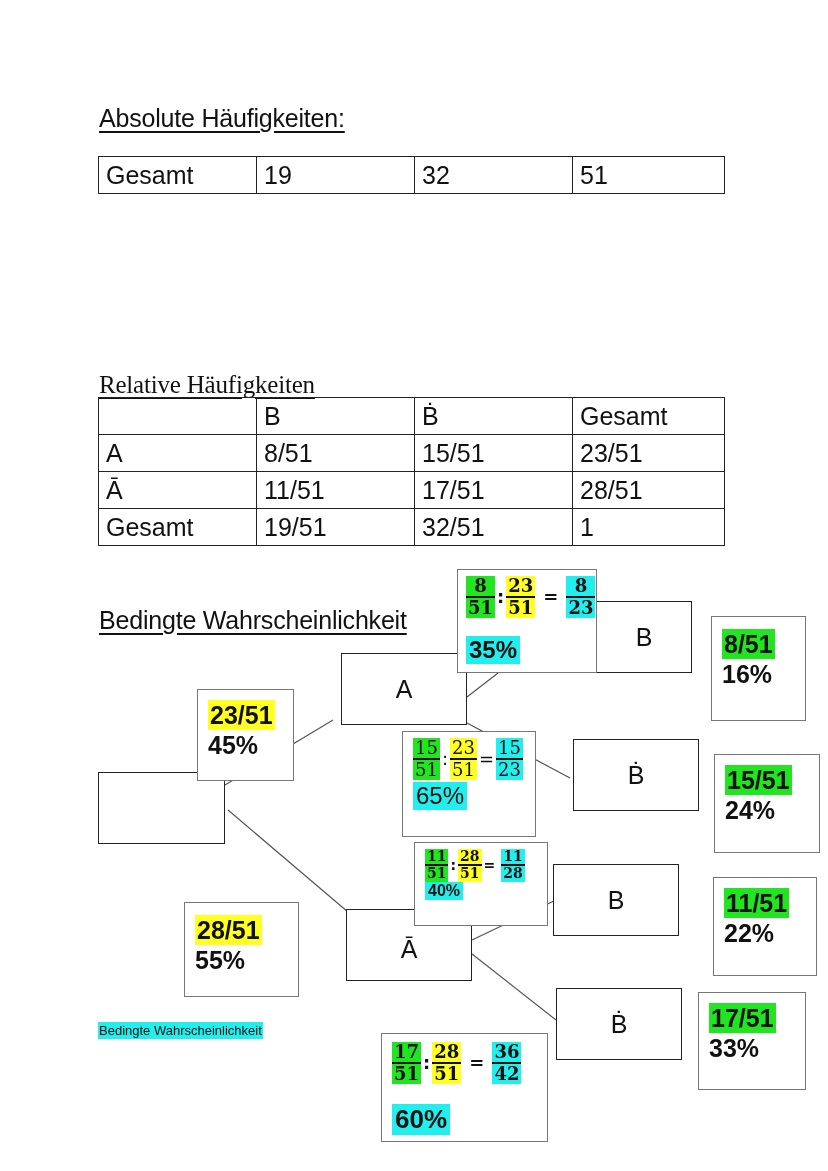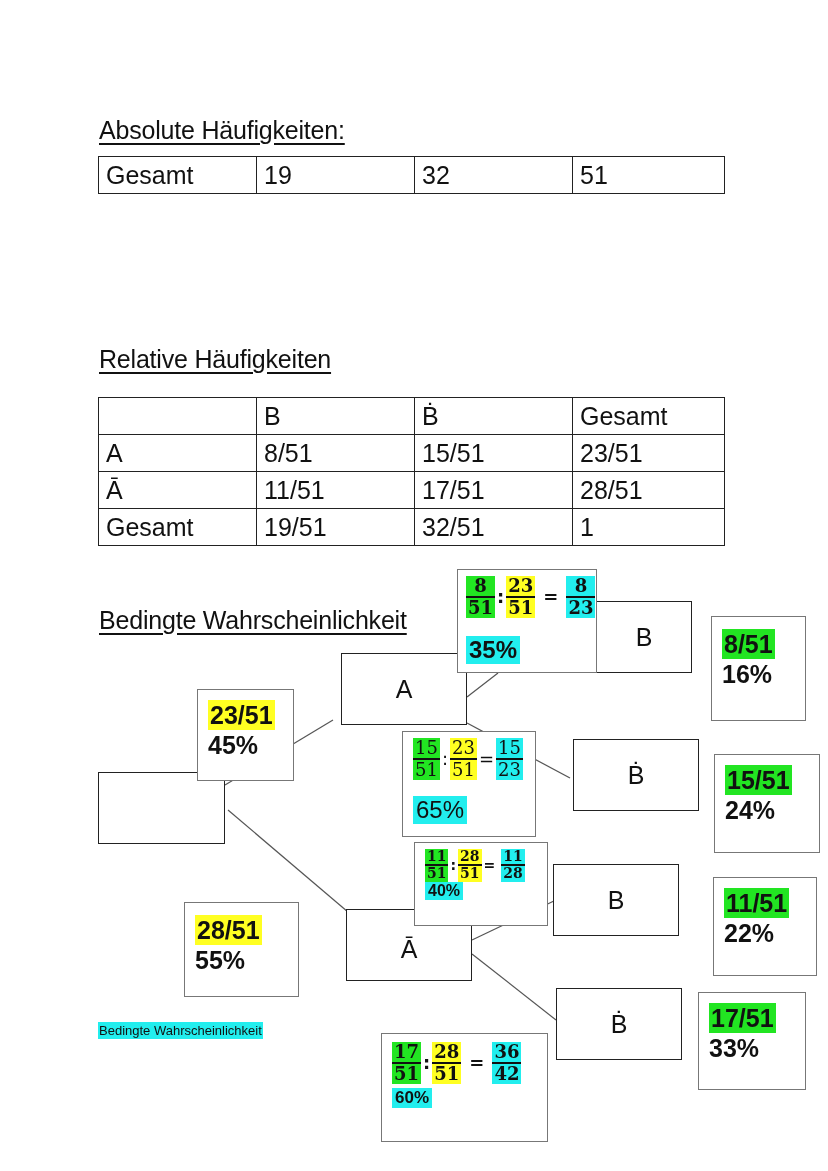--- a/index.html
+++ b/index.html
@@ -29,33 +29,33 @@
   .op { padding:0 2px; font-family:"DejaVu Sans", sans-serif; }
   .pct { display:inline-block; font-family:"Liberation Sans", sans-serif; padding:0 3px; }
   .g { background:#22e522; }
   .y { background:#ffff22; }
   .c { background:#22eeee; }
   svg.lines { position:absolute; left:0; top:0; }
 </style>
 </head>
 <body>
 
-<div class="heading" style="top:116px;">Absolute Häufigkeiten:</div>
+<div class="heading" style="top:104px;">Absolute Häufigkeiten:</div>
 <table class="grid" style="top:156px;">
   <tbody>
   <tr>
     <td class="c0">Gesamt</td>
     <td class="c1">19</td>
     <td class="c2">32</td>
     <td class="c3">51</td>
   </tr>
 </tbody>
   </table>
 
-<div class="heading" style="top:345px;">Relative Häufigkeiten</div>
+<div class="heading" style="top:371px;font-family:Liberation Serif, serif;">Relative Häufigkeiten</div>
 <table class="grid" style="top:397px;">
   <tbody>
       <tr>
     <td class="c0"></td>
     <td class="c1">B</td>
     <td class="c2">Ḃ</td>
     <td class="c3">Gesamt</td>
   </tr>
   <tr>
     <td class="c0">A</td>
@@ -144,21 +144,21 @@
         <span class="bar"></span>
         <span>51</span>
       </span>
     <span class="op">=</span>
     <span class="f c">
         <span>15</span>
         <span class="bar"></span>
         <span>23</span>
       </span>
   </div>
-  <span class="pct c" style="font-size:24px; font-weight:normal; margin-top:16px;">65%</span>
+  <span class="pct c" style="font-size:24px; font-weight:normal; margin-top:2px;">65%</span>
 </div>
 
 <div class="calc" style="left:414px; top:842px; width:134px; height:84px; padding:6px 0 0 10px; font-size:14px;">
   <div class="eq">
     <span class="f g">
         <span>11</span>
         <span class="bar"></span>
         <span>51</span>
       </span>
     <span class="op">:</span>
@@ -190,21 +190,21 @@
         <span class="bar"></span>
         <span>51</span>
       </span>
     <span class="op" style="padding:0 8px;">=</span>
     <span class="f c">
         <span>36</span>
         <span class="bar"></span>
         <span>42</span>
       </span>
   </div>
-  <span class="pct c" style="font-size:17px; margin-top:4px;">60%</span>
+  <span class="pct c" style="font-size:26px; margin-top:20px;">60%</span>
 </div>
 
 <div class="prob" style="left:711px; top:616px; width:95px; height:105px; padding:12px 0 0 10px;">
   <span class="frac g">8/51</span><br>
   <span>16%</span>
 </div>
 <div class="prob" style="left:714px; top:754px; width:106px; height:99px; padding:10px 0 0 10px;">
   <span class="frac g">15/51</span><br>
   <span>24%</span>
 </div>

